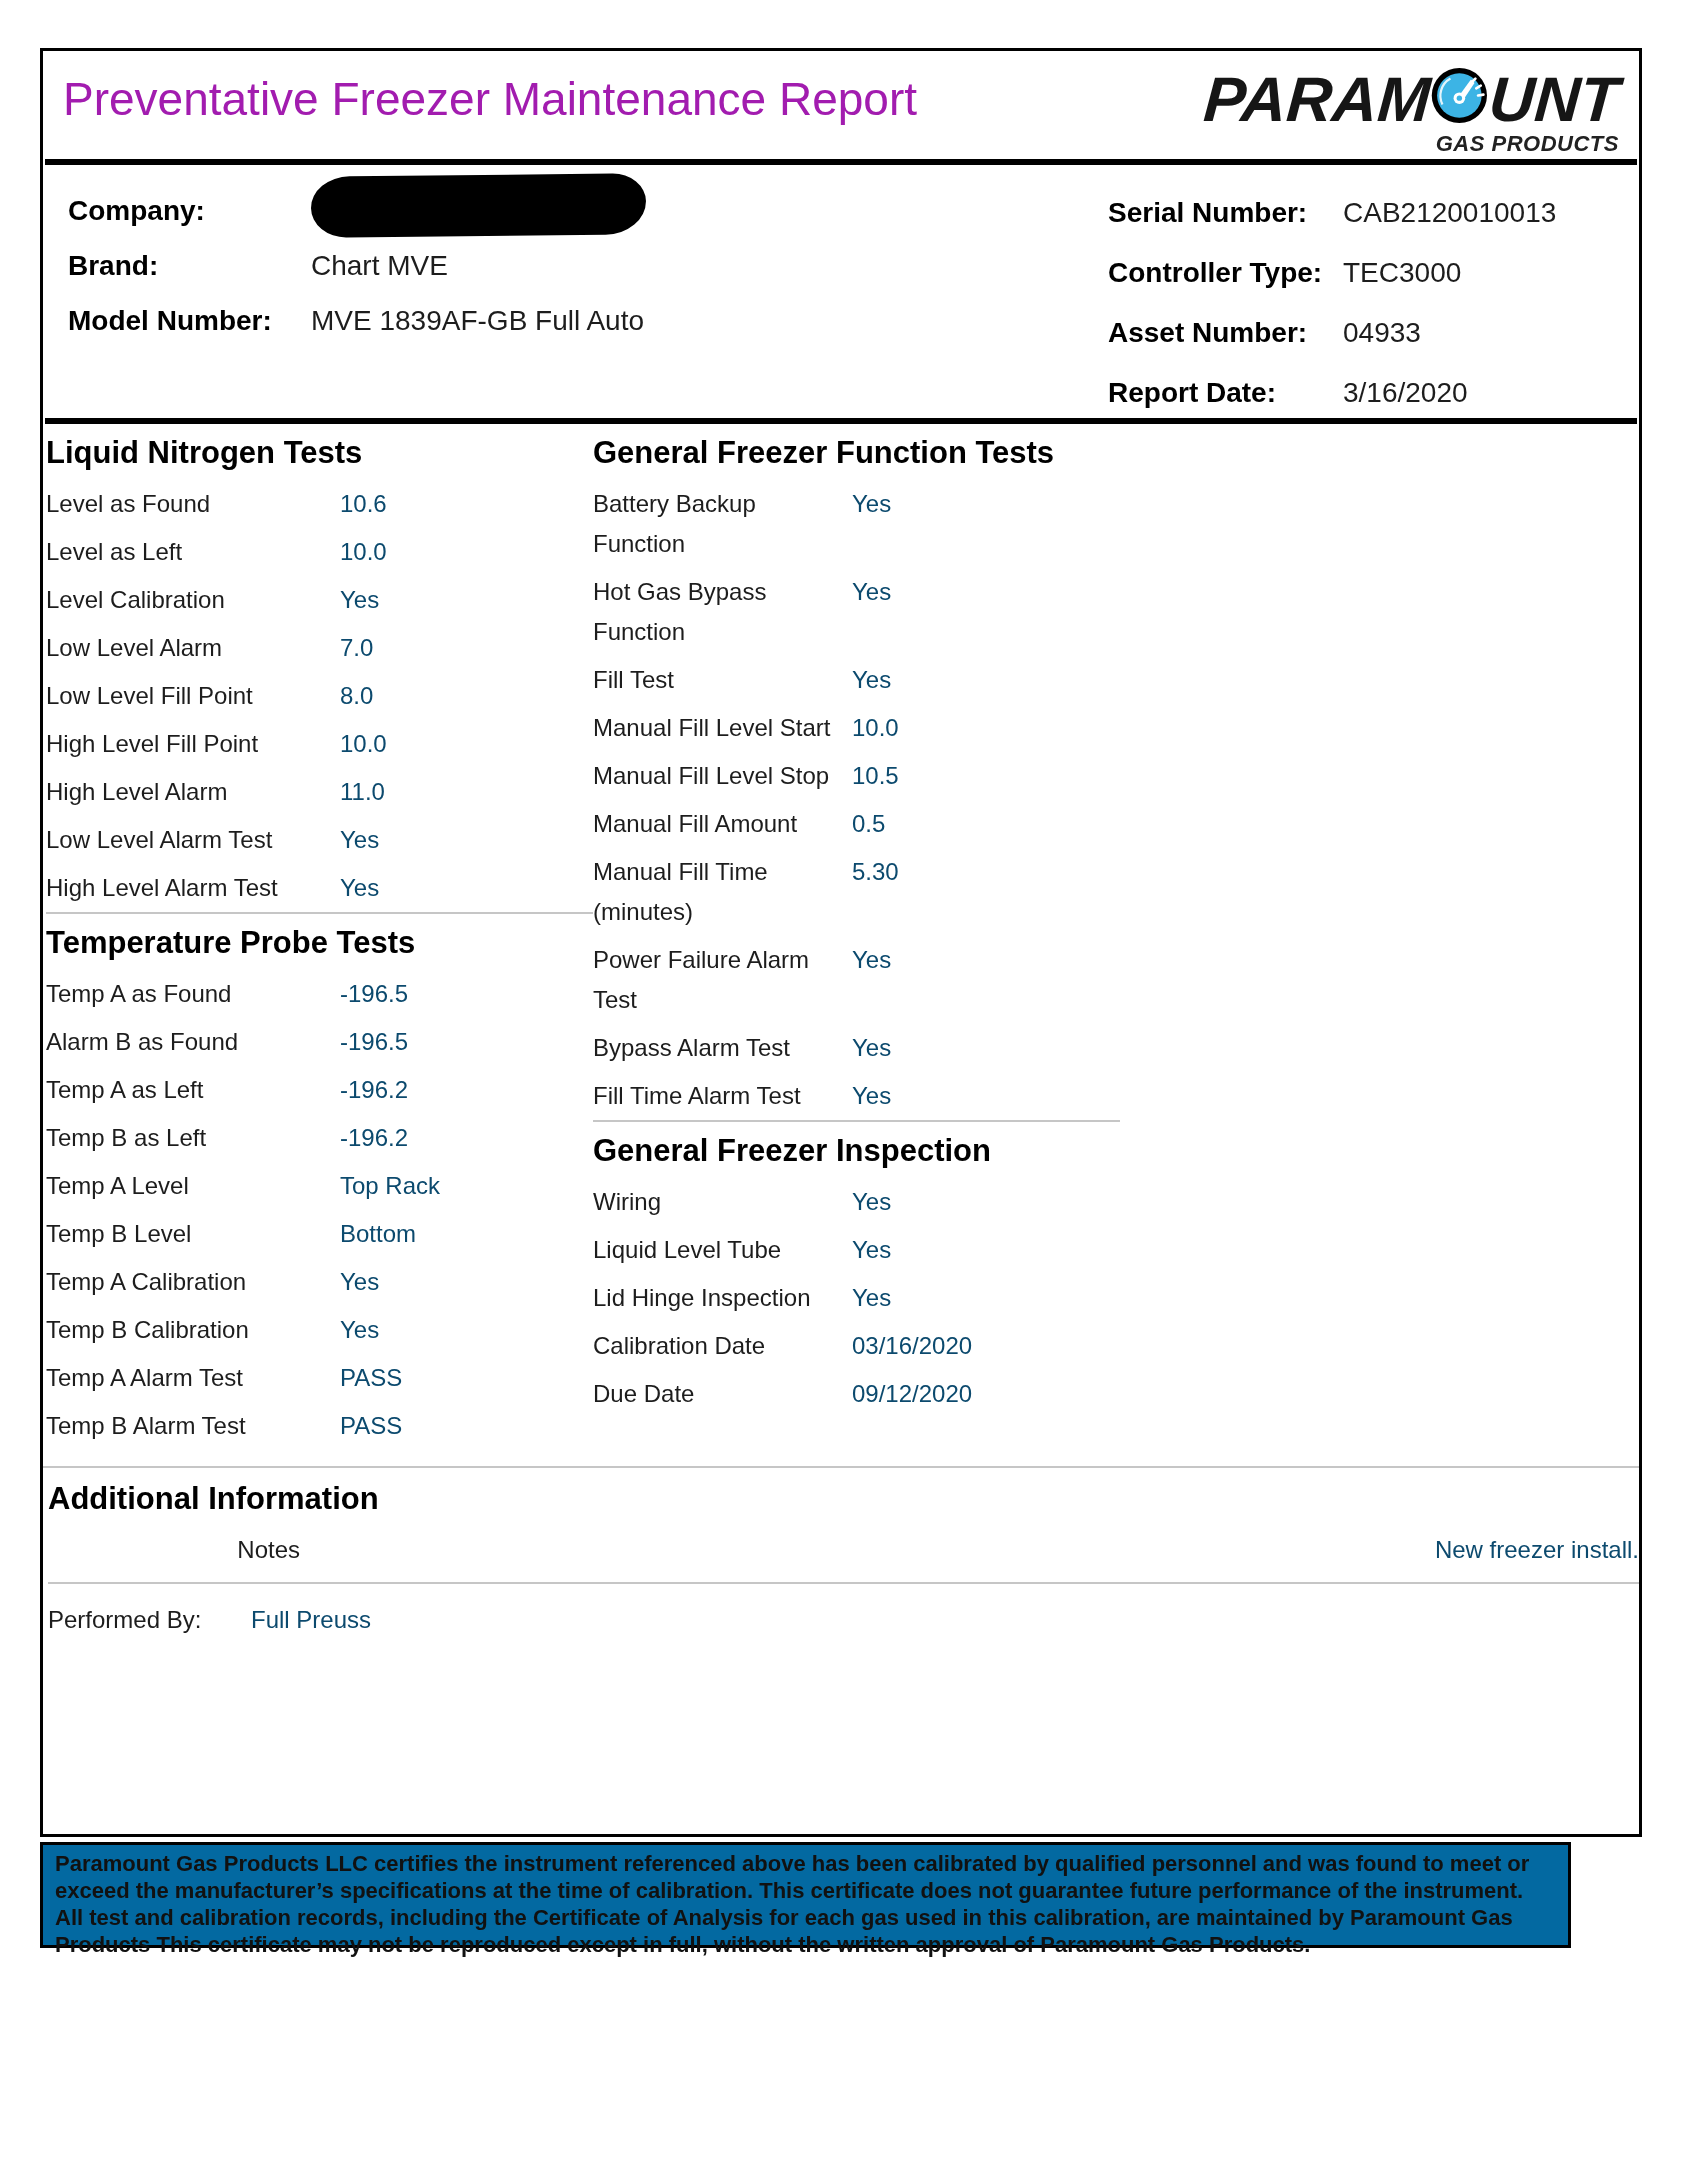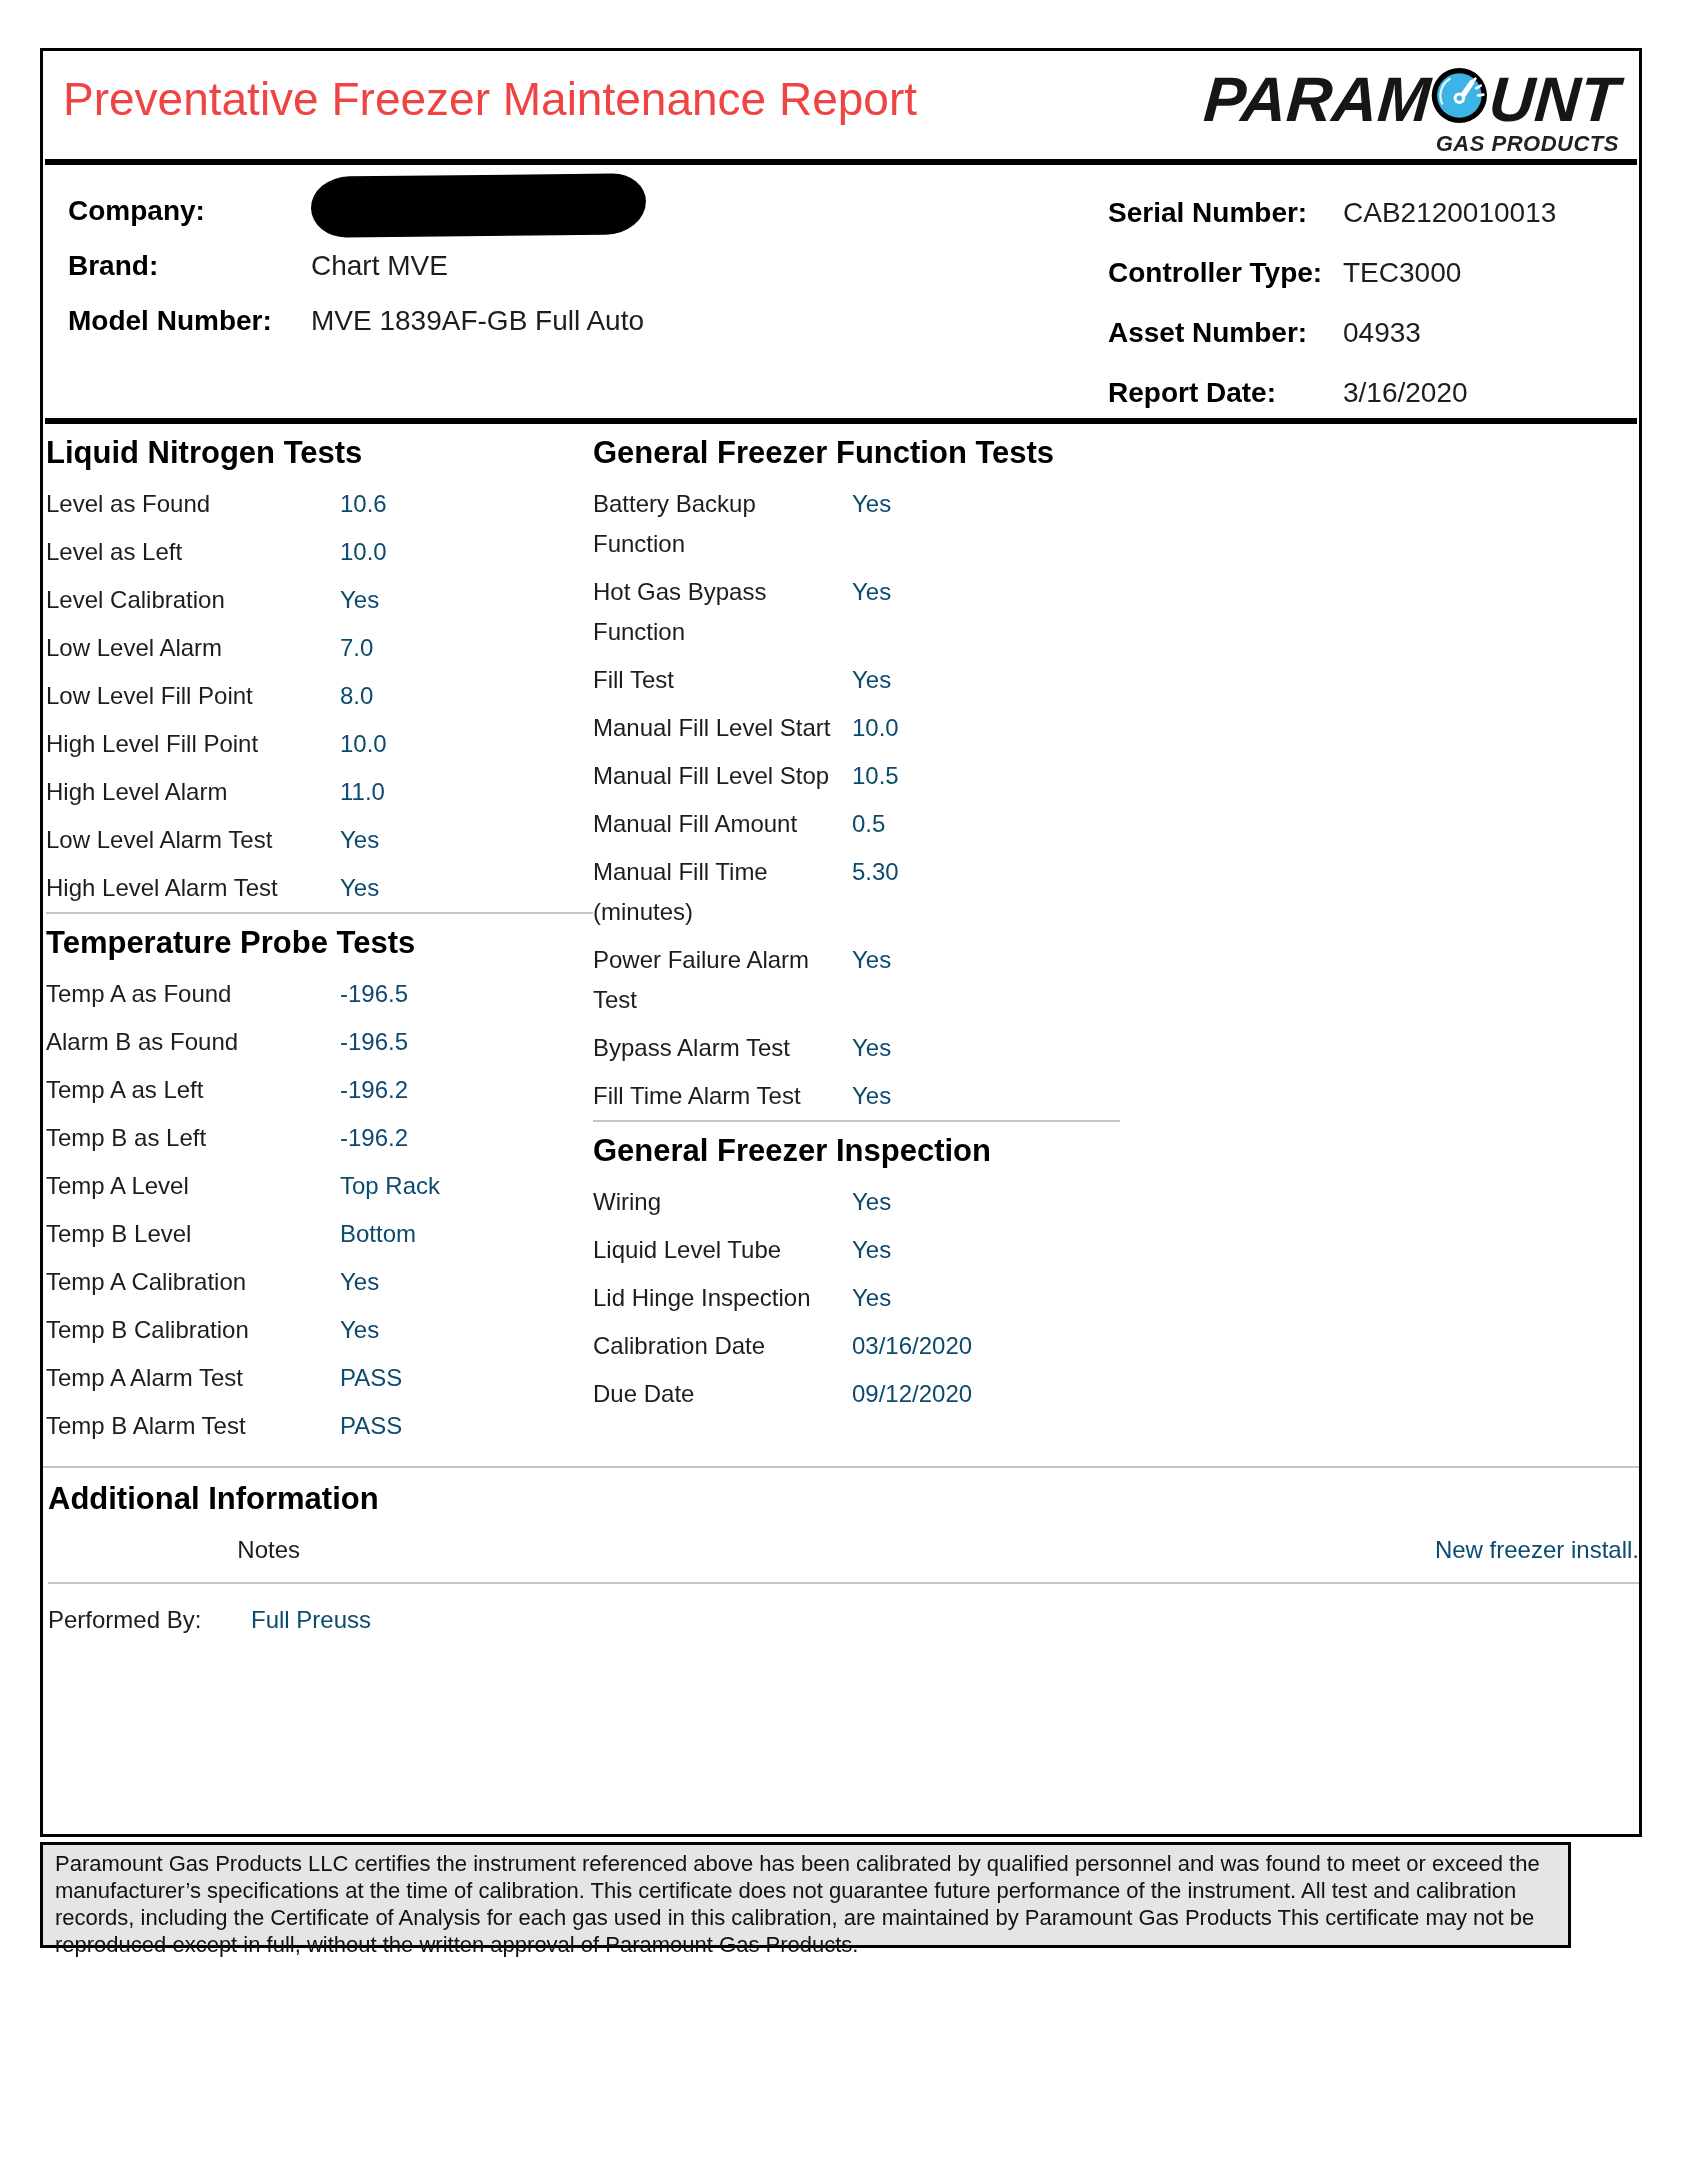--- a/index.html
+++ b/index.html
@@ -12,21 +12,21 @@
     position: absolute; left: 40px; top: 48px;
     width: 1602px; height: 1789px;
     border: 3px solid #000; background: #fff; overflow: hidden;
   }
   
   .title-row {
     height: 108px; display: flex; justify-content: space-between;
     align-items: flex-start; padding: 14px 14px 0 20px;
   }
   h1.title {
-    margin: 0; font-size: 46px; font-weight: 400; color: #ef4444;
+    margin: 0; font-size: 46px; font-weight: 400; color: #a21caf;
     letter-spacing: 0px; line-height: 57px; padding-top: 6px;
   }
   .logo { display: flex; flex-direction: column; align-items: flex-end; padding-right: 6px; }
   .logo-word {
     display: flex; align-items: center;
     font-style: italic; font-weight: 800; font-size: 63px; line-height: 65px;
     color: #161616; letter-spacing: 0px; transform: skewX(-4deg);
   }
   .logo-word .gauge { display: inline-block; margin: 0 1px; transform: translateY(2px) skewX(4deg); }
   .logo-tag {
@@ -68,21 +68,21 @@
   .addl { border-top: 2px solid #c6c6c6; padding: 0 0 0 5px; }
   .addl h2.sec-title { padding: 12px 0 10px; }
   .addl .row.notes { padding: 2px 0 12px; border-bottom: 2px solid #c6c6c6; margin-right: 0; text-align: right; }
   .addl .notes-label { width: 252px; }
   .addl .row.performed { padding-top: 16px; }
   .addl .performed-label { width: 203px; }
   
   .footer-box {
     position: absolute; left: 40px; top: 1842px;
     width: 1531px; height: 106px;
-    border: 3px solid #000; padding: 5px 12px; background: #e5e5e5;
+    border: 3px solid #000; padding: 5px 12px; background: #0369a1; font-weight: bold;
   }
   .footer-box p { margin: 0; font-size: 22px; line-height: 27px; color: #111; }
 </style>
 </head>
 <body>
 
 <div class="main-box">
 
   <div class="title-row">
     <h1 class="title">Preventative Freezer Maintenance Report</h1>

